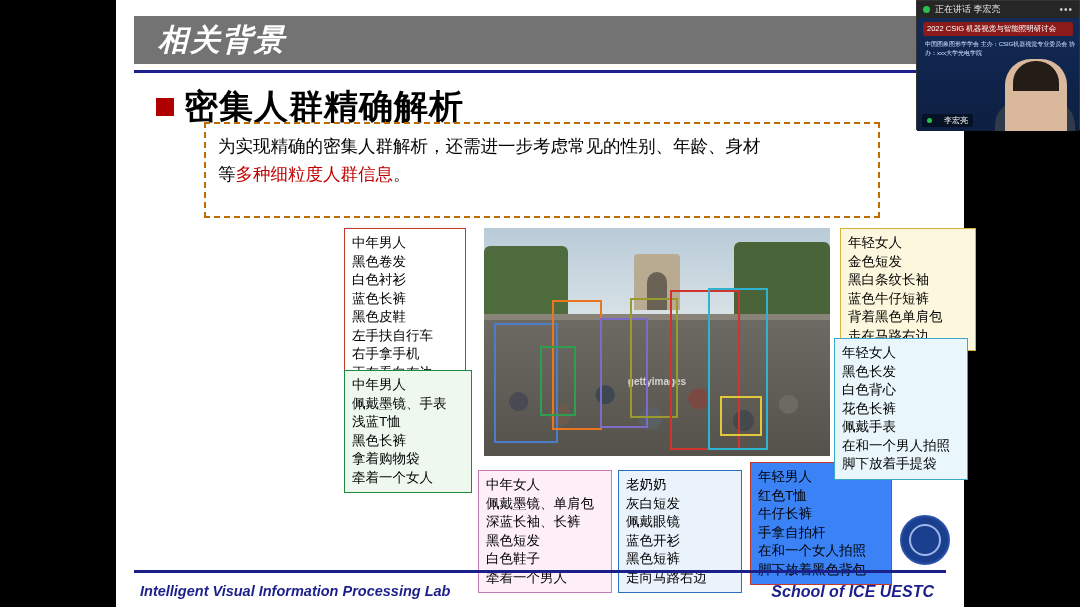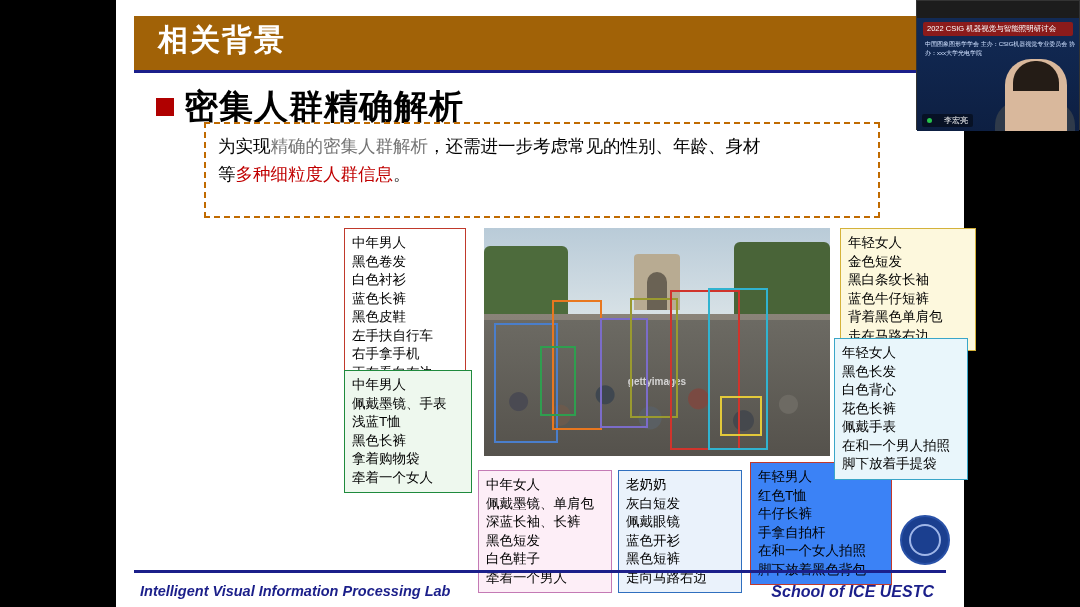--- a/index.html
+++ b/index.html
@@ -3,33 +3,33 @@
 <meta charset="utf-8">
 <style>
   html,body{margin:0;padding:0;background:#000;}
   body{width:1080px;height:607px;overflow:hidden;font-family:"Liberation Sans","DejaVu Sans",sans-serif;}
   #stage{position:relative;width:1080px;height:607px;background:#000;}
 
   
   #slide{position:absolute;left:116px;top:0;width:848px;height:607px;background:#ffffff;}
   #slide-inner{position:absolute;left:0;top:0;width:848px;height:607px;}
 
-  .title-bar{position:absolute;left:18px;top:16px;width:812px;height:54px;background:#a16207;}
+  .title-bar{position:absolute;left:18px;top:16px;width:812px;height:48px;background:#737373;font-style:italic;}
   .title-bar .t{position:absolute;left:24px;top:4px;font-size:30px;font-weight:bold;color:#ffffff;letter-spacing:2px;}
 
   .hr-top{position:absolute;left:18px;top:70px;width:812px;height:3px;background:#1b1f8a;}
 
   .sub-head{position:absolute;left:40px;top:84px;display:flex;align-items:center;gap:10px;}
   .sub-sq{width:18px;height:18px;background:#b00000;display:inline-block;}
   .sub-text{font-size:34px;font-weight:bold;color:#000;letter-spacing:1px;}
 
   .callout{position:absolute;left:88px;top:122px;width:676px;height:96px;border:2px dashed #c06a00;box-sizing:border-box;padding:8px 12px;}
   .callout p{margin:0;font-size:17.5px;line-height:28px;color:#000;}
   .em-red{color:#c00000;}
-  .em-red-b{color:#737373;}
+  .em-red-b{color:#000000;}
 
   
   .photo{position:absolute;left:368px;top:228px;width:346px;height:228px;overflow:hidden;background:#6e7a86;}
   .sky{position:absolute;left:0;top:0;width:100%;height:86px;background:linear-gradient(#b9cbd8,#d7e1e6);}
   .road{position:absolute;left:0;top:86px;width:100%;height:142px;background:linear-gradient(#8a8379,#6f6a61);}
   .trees-l{position:absolute;left:0;top:18px;width:84px;height:86px;background:#4d6b3c;border-radius:6px;}
   .trees-r{position:absolute;right:0;top:14px;width:96px;height:92px;background:#496438;border-radius:6px;}
   .arc{position:absolute;left:50%;top:26px;transform:translateX(-50%);width:46px;height:56px;background:#b8ab92;border-radius:4px 4px 0 0;}
   .arc:before{content:"";position:absolute;left:13px;top:18px;width:20px;height:38px;background:#6a6254;border-radius:10px 10px 0 0;}
   .crowd{position:absolute;left:0;top:92px;width:100%;height:136px;background:
@@ -172,20 +172,25 @@
       <div class="pageno">6</div>
       <div class="logo"></div>
 
       <div class="hr-bot"></div>
       <div class="foot-l">Intelligent Visual Information Processing Lab</div>
       <div class="foot-r">School of ICE   UESTC</div>
     </div>
   </div>
 
   <div id="video">
+    <div class="vbar">
+      <span class="vdot"></span>
+      <span class="vlabel">正在讲话 李宏亮</span>
+      <span class="vmenu">•••</span>
+    </div>
     <div class="vfeed">
       <div class="vbanner">2022 CSIG 机器视觉与智能照明研讨会</div>
       <div class="vtext">中国图象图形学学会
 主办：CSIG机器视觉专业委员会
 协办：xxx大学光电学院</div>
       <div class="vbody"></div>
       <div class="vperson"></div>
       <div class="vhair"></div>
       <div class="vname">
         <span class="d"></span>

